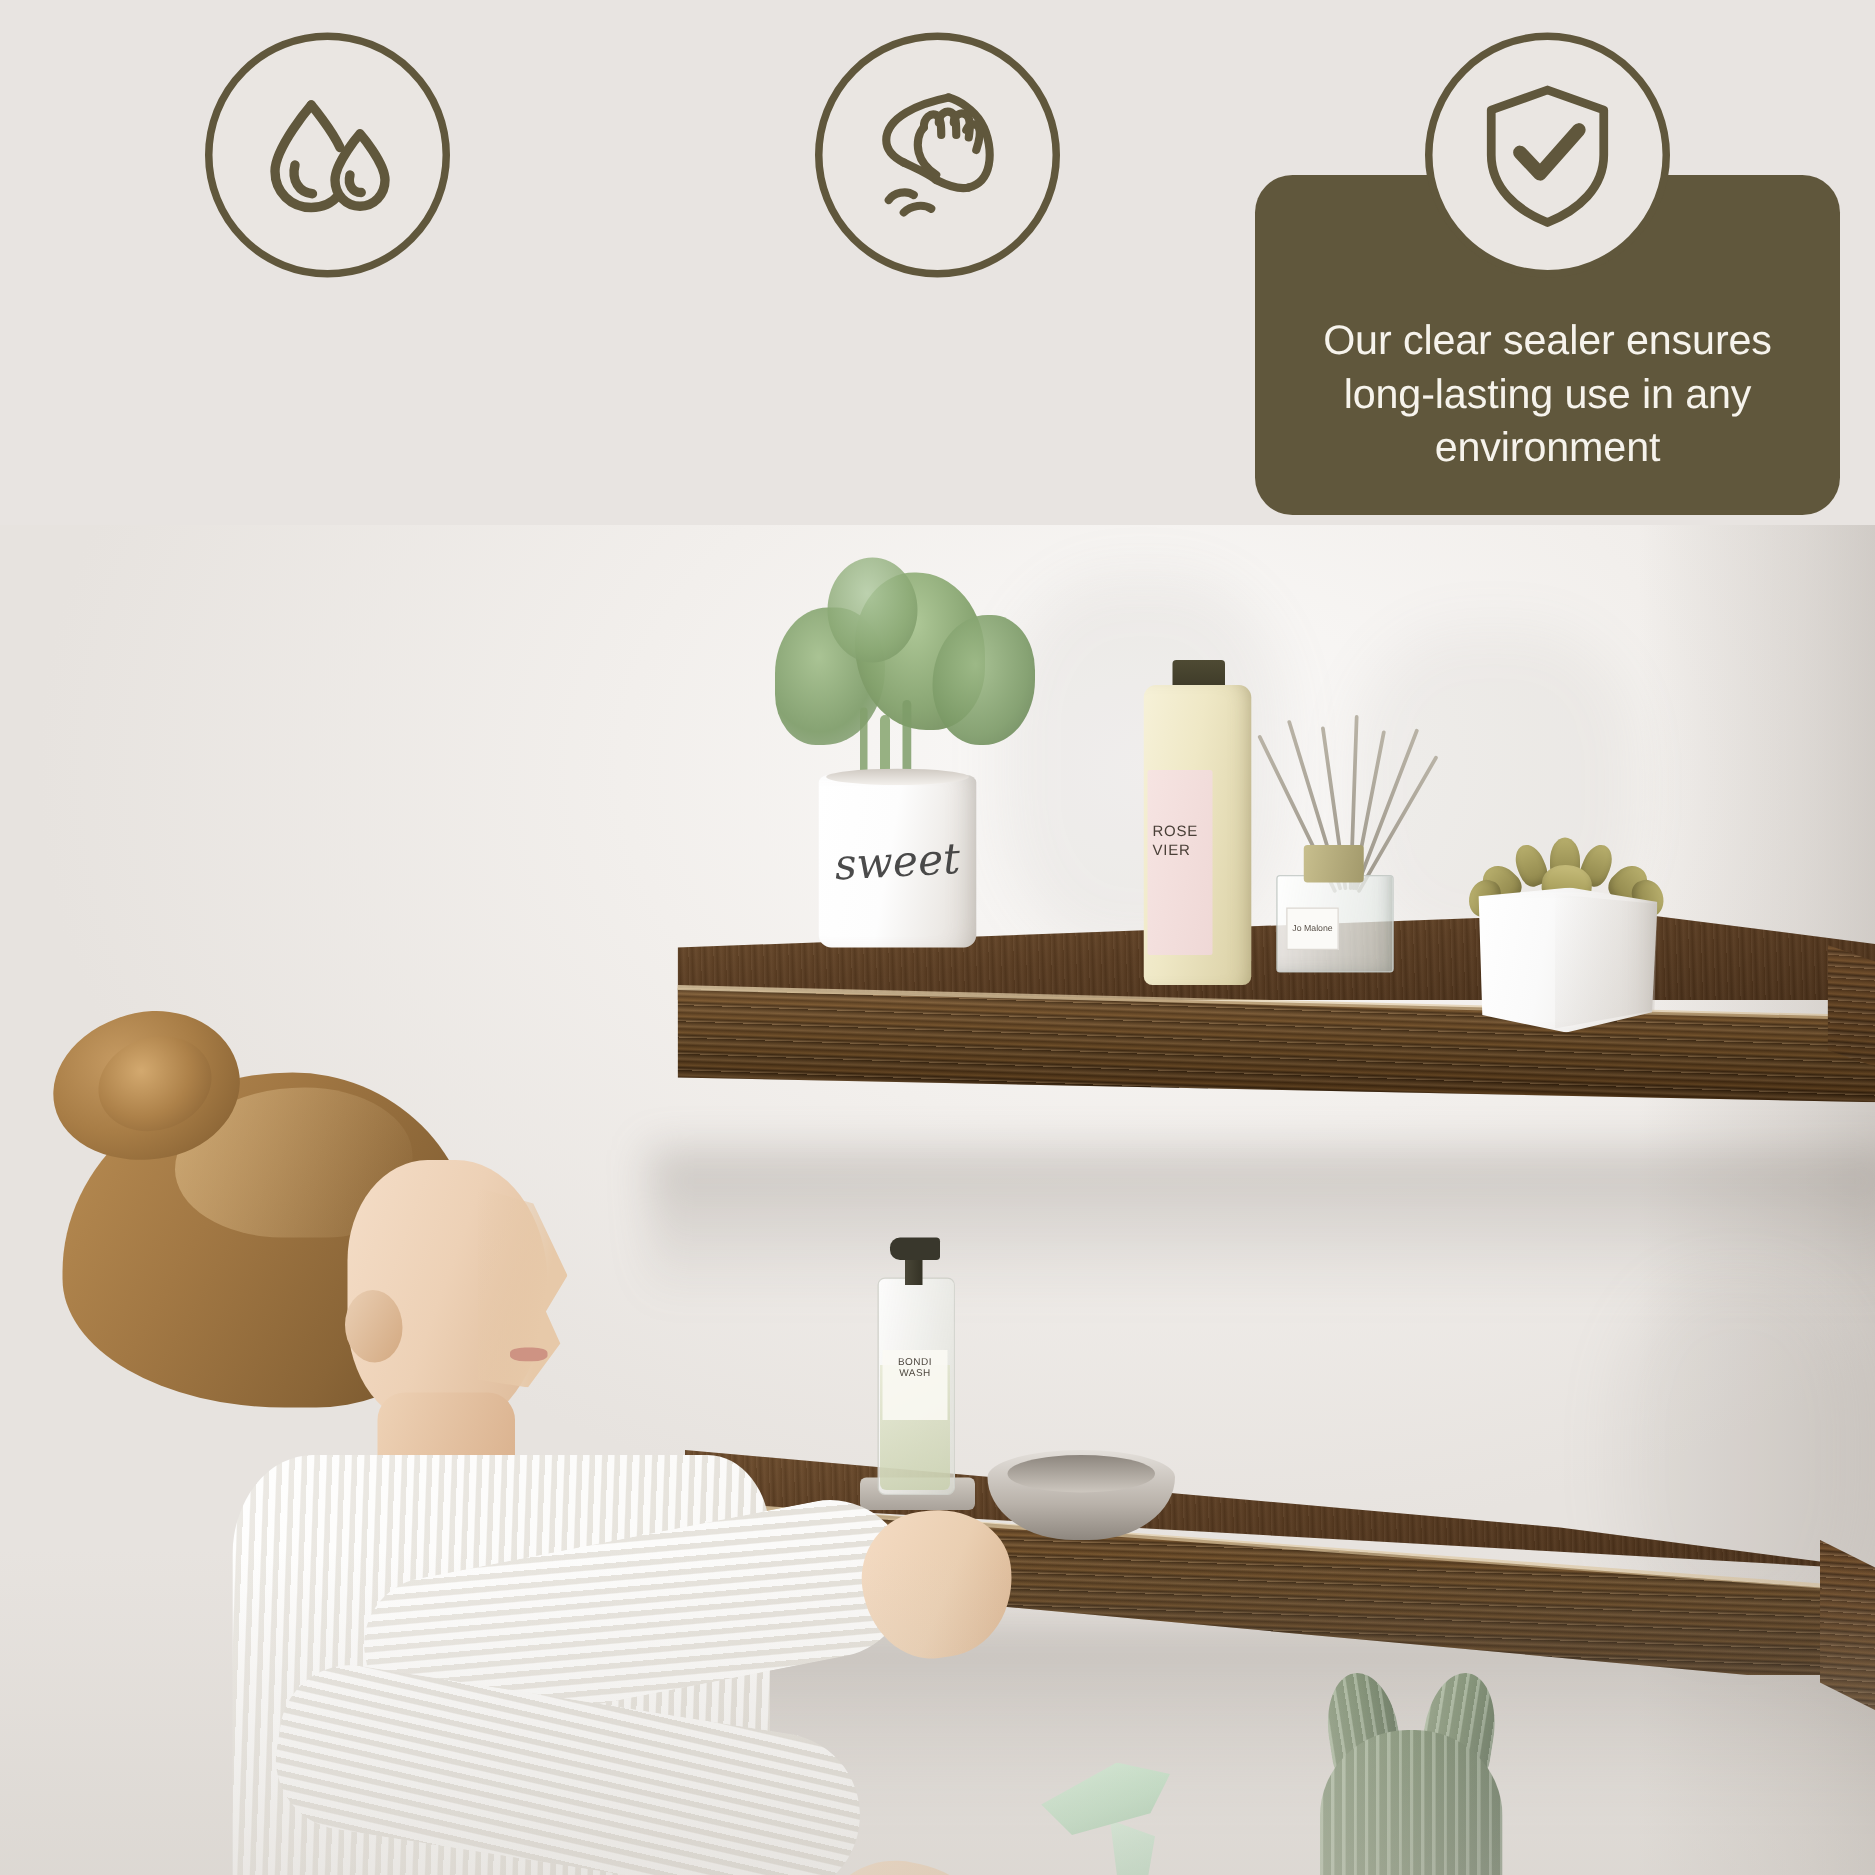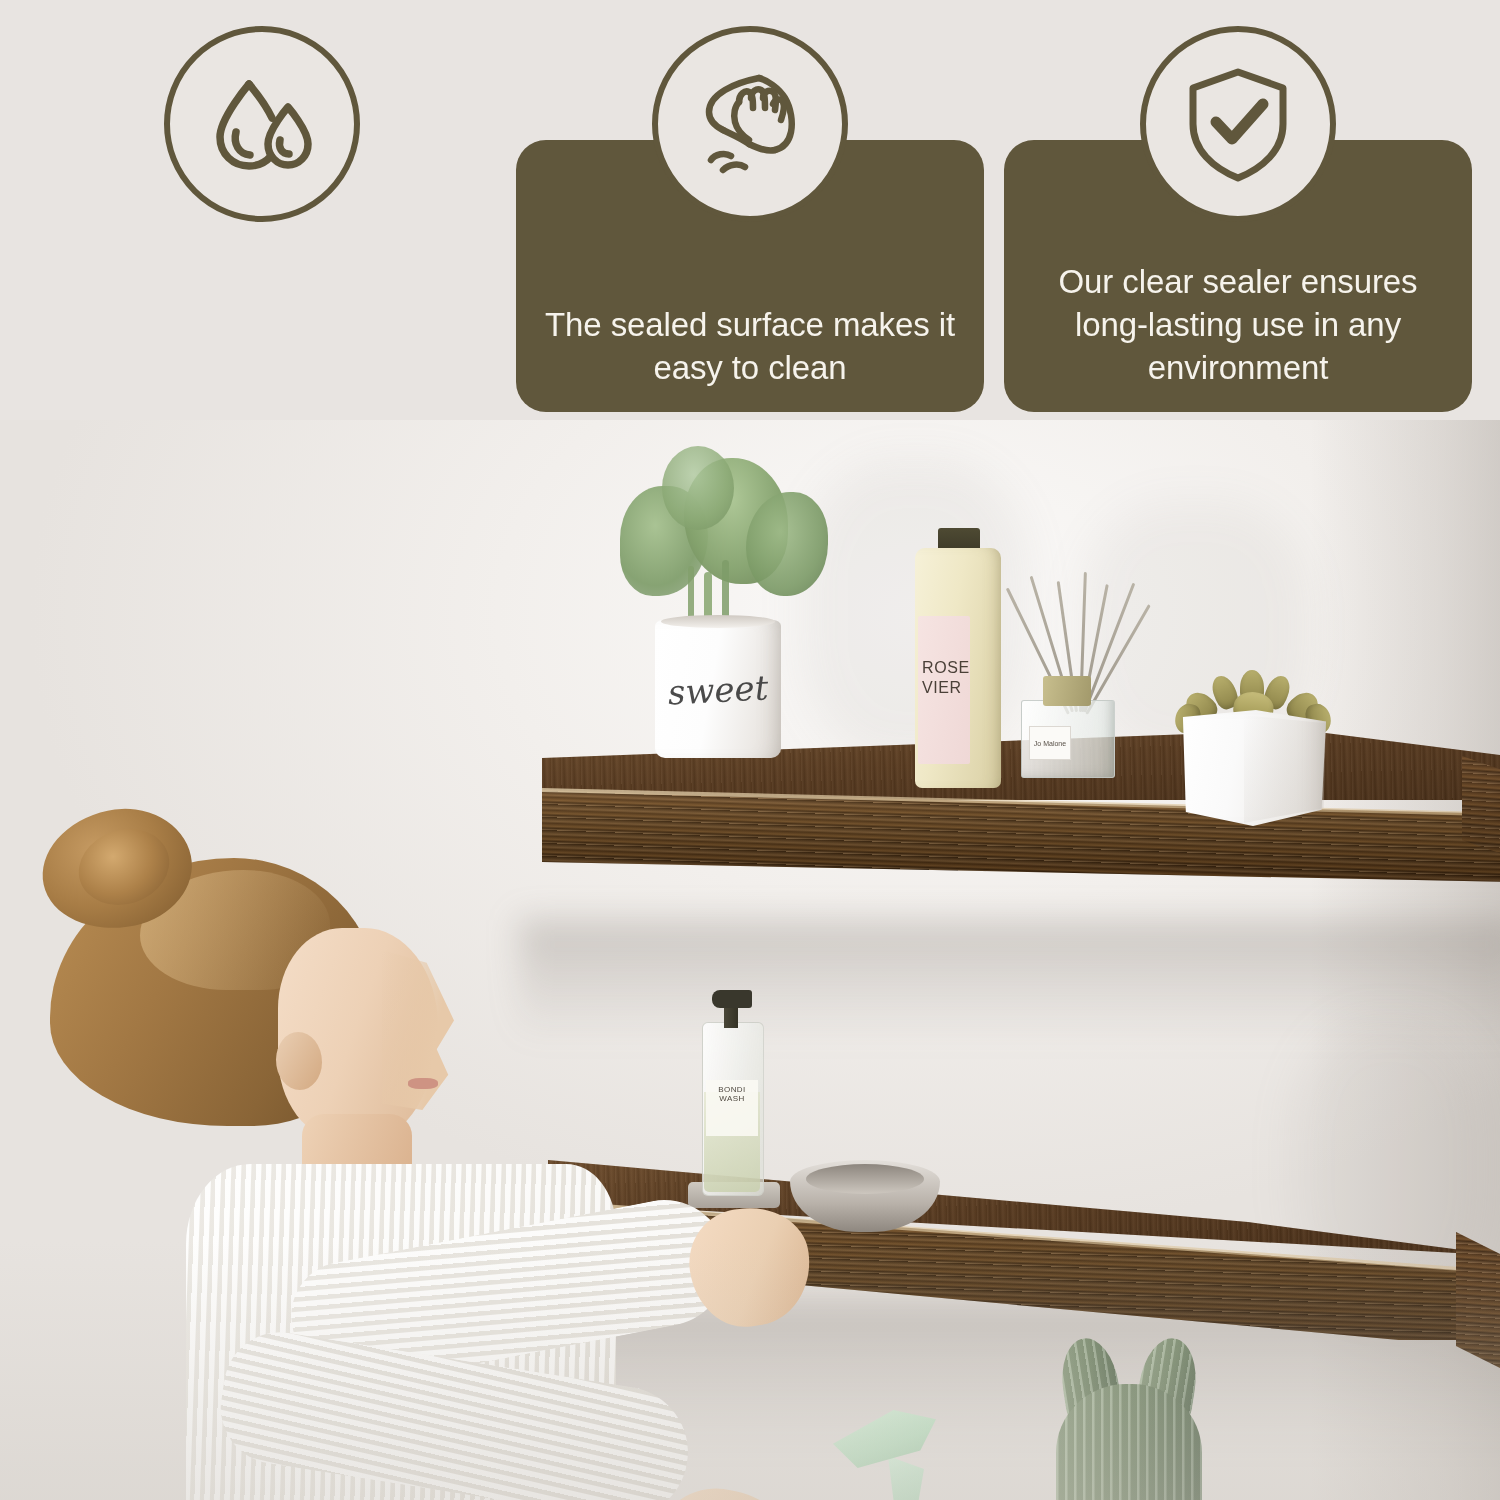--- a/index.html
+++ b/index.html
@@ -35,21 +35,21 @@
   .feature-card {
     position: absolute;
     top: 140px;
     height: 272px;
     background: #60573c;
     border-radius: 30px;
     box-sizing: border-box;
     display: flex;
     align-items: flex-end;
     justify-content: center;
-    padding-bottom: 22px;
+    padding-bottom: 32px;
   }
   .feature-card.c0 { left: 28px;   width: 468px; }
   .feature-card.c1 { left: 516px;  width: 468px; }
   .feature-card.c2 { left: 1004px; width: 468px; }
 
   .feature-text {
     color: #f6f3ec;
     font-size: 33px;
     line-height: 1.30;
     text-align: center;
@@ -250,21 +250,21 @@
   #bottle-label {
     left: 918px; top: 196px; width: 52px; height: 148px;
     background: linear-gradient(100deg, #f6e4e2 0%, #efd8d6 100%);
     border-radius: 2px;
     overflow: hidden;
   }
   #bottle-label-text {
     position: absolute;
     left: 4px; top: 42px;
     width: 46px;
-    font-size: 16px;
+    font-size: 12px;
     line-height: 1.25;
     color: #4a4038;
     letter-spacing: 0.6px;
   }
 
   
   #diffuser-vase {
     left: 1021px; top: 280px; width: 92px; height: 76px;
     background: linear-gradient(100deg, rgba(255,255,255,0.88), rgba(222,228,224,0.72));
     border: 1px solid rgba(190,196,192,0.8);
@@ -503,23 +503,20 @@
         <g fill="none" stroke="#60573c" stroke-width="7.5" stroke-linecap="round" stroke-linejoin="round">
           <path d="M47 20 C47 20 18 54 18 73 C18 90 31 102 47 102 C56 102 64 98 69 92"></path>
           <path d="M47 20 C47 20 63 39 70 54"></path>
           <path d="M34 68 C31 80 37 90 48 91"></path>
           <path d="M86 43 C86 43 66 66 66 80 C66 92 75 101 86 101 C97 101 106 92 106 80 C106 66 86 43 86 43 Z"></path>
           <path d="M78 76 C76 84 80 90 87 90"></path>
         </g>
       </svg>
     </div>
 
-    <div class="feature-card c1">
-      <div class="feature-text">The sealed surface makes it easy to clean</div>
-    </div>
     <div class="icon-circle i1">
       <svg width="126" height="120" viewBox="0 0 126 120" aria-hidden="true">
         <g fill="none" stroke="#60573c" stroke-width="6.5" stroke-linecap="round" stroke-linejoin="round">
           <path d="M72 14 C80 16 92 24 98 34 C104 44 106 58 104 68 C102 78 96 84 88 86"></path>
           <path d="M72 14 C62 16 48 20 38 26 C28 32 22 40 22 48 C22 56 28 62 36 66"></path>
           <path d="M36 66 C44 70 54 74 62 80"></path>
           <path d="M62 80 C70 84 80 88 88 86"></path>
           <path d="M52 38 C52 30 58 26 62 28 C66 30 66 38 66 44"></path>
           <path d="M64 34 C64 27 70 24 74 26 C78 28 78 36 78 44"></path>
           <path d="M76 34 C76 28 82 25 86 28 C90 31 89 39 88 46"></path>

